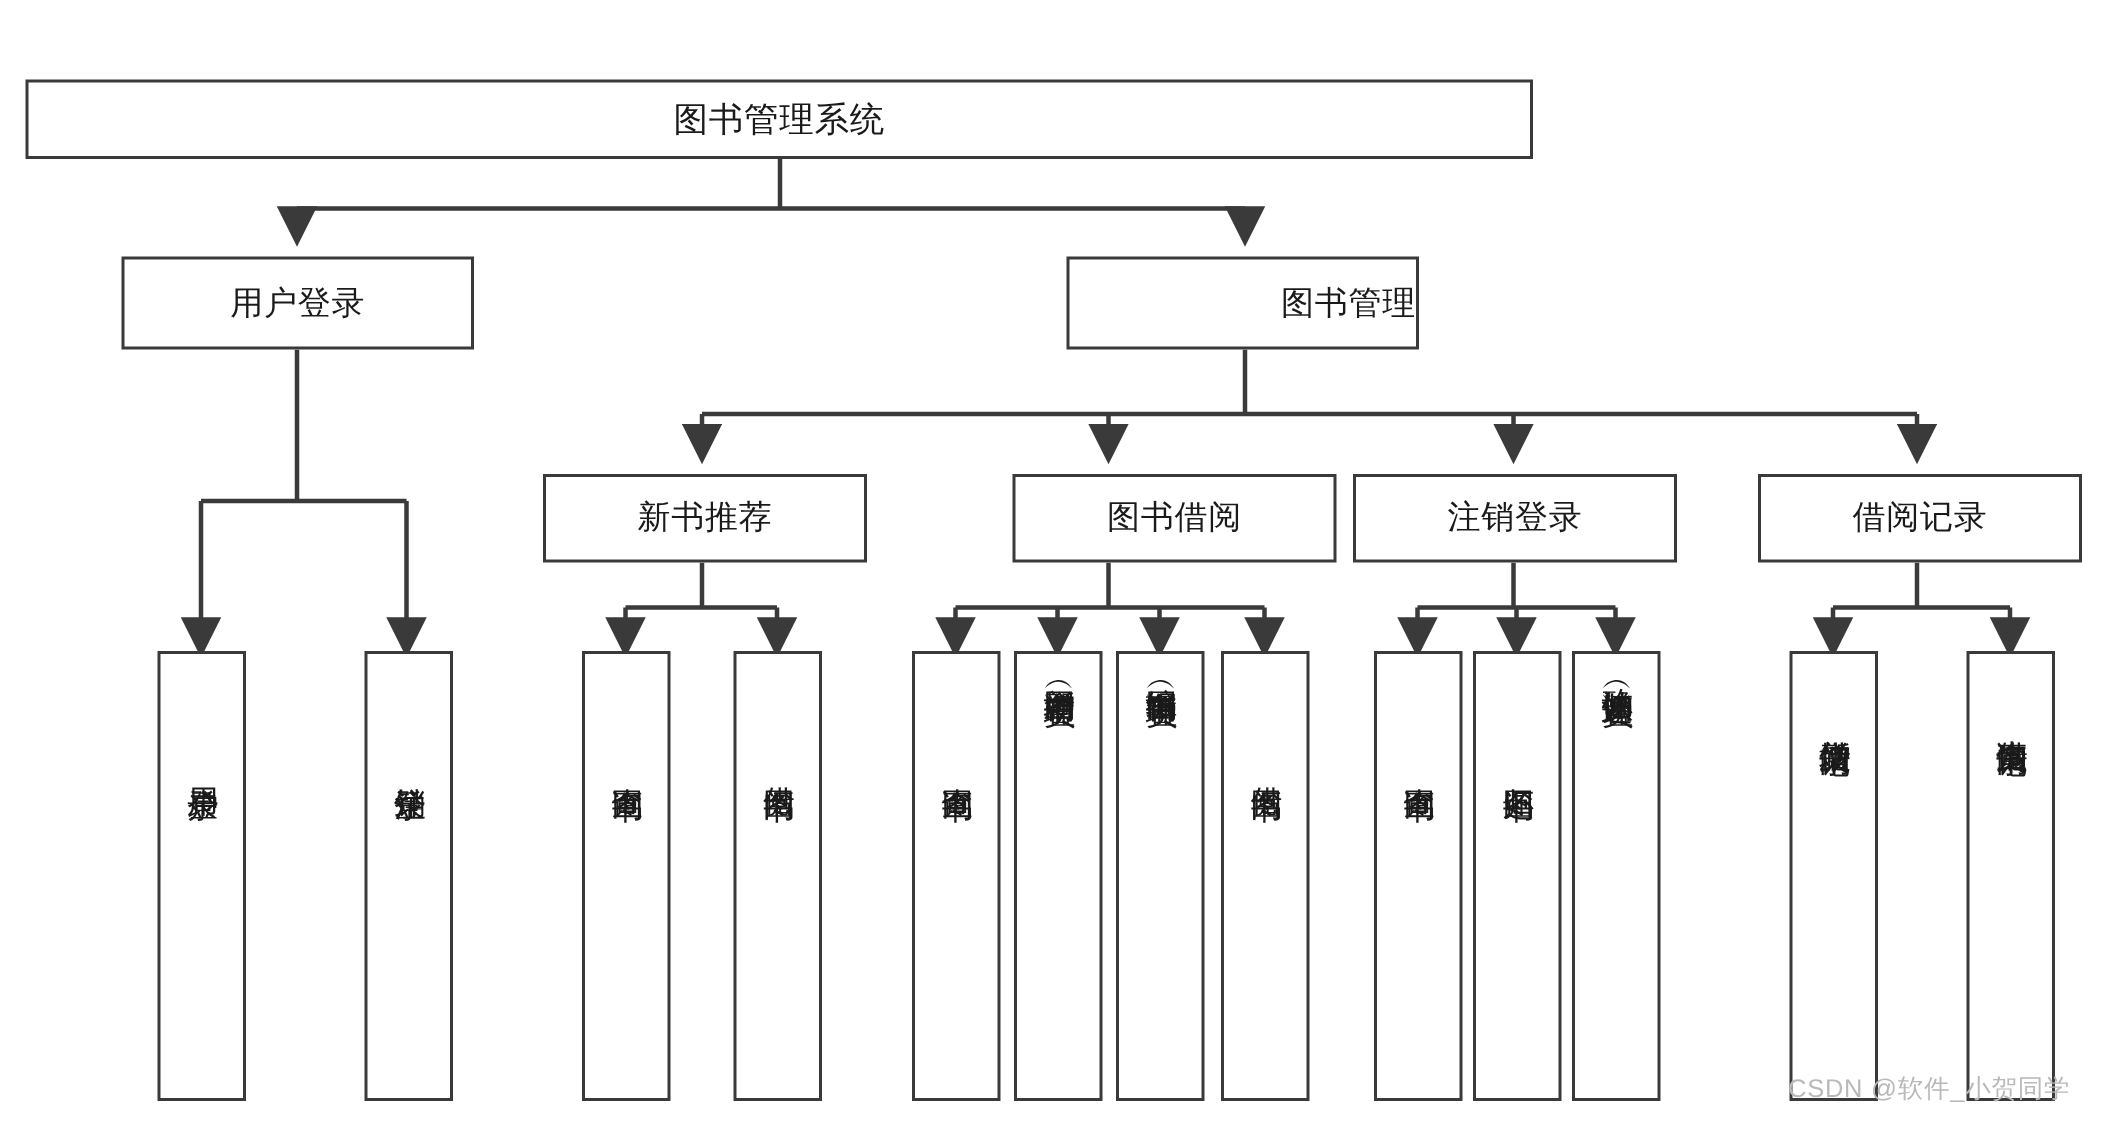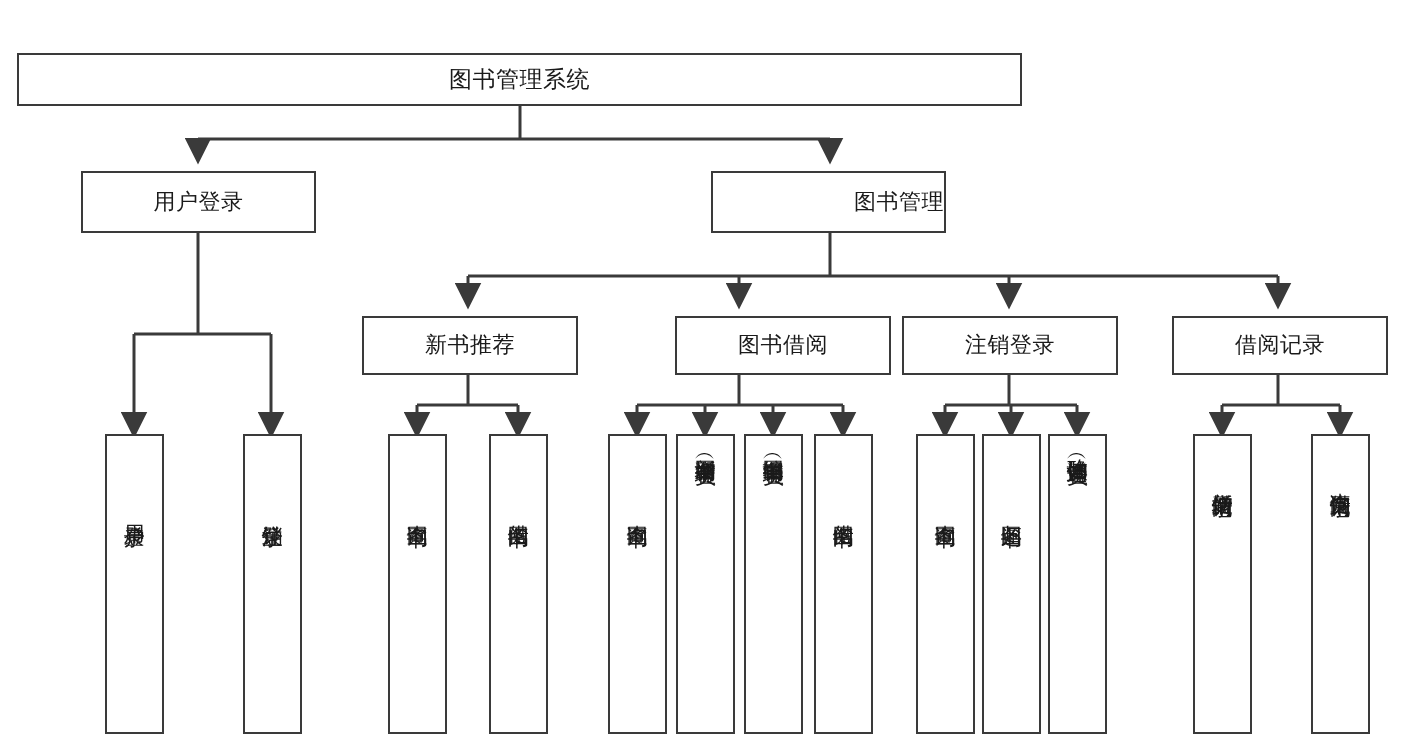--- a/index.html
+++ b/index.html
@@ -188,14 +188,15 @@
     <span class="label">确认归还（管理员）</span>
   </div>
 
   <div class="node v" style="left:1193px; top:434px; width:59px; height:300px; padding-top:40px;">
     <span class="label">新增借阅记录</span>
   </div>
   <div class="node v" style="left:1311px; top:434px; width:59px; height:300px; padding-top:40px;">
     <span class="label">查询借阅记录</span>
   </div>
 
+  <div class="watermark" style="left:1192px; top:714px;">CSDN @软件_小贺同学</div>
 
 </div>
 
 </body></html>

